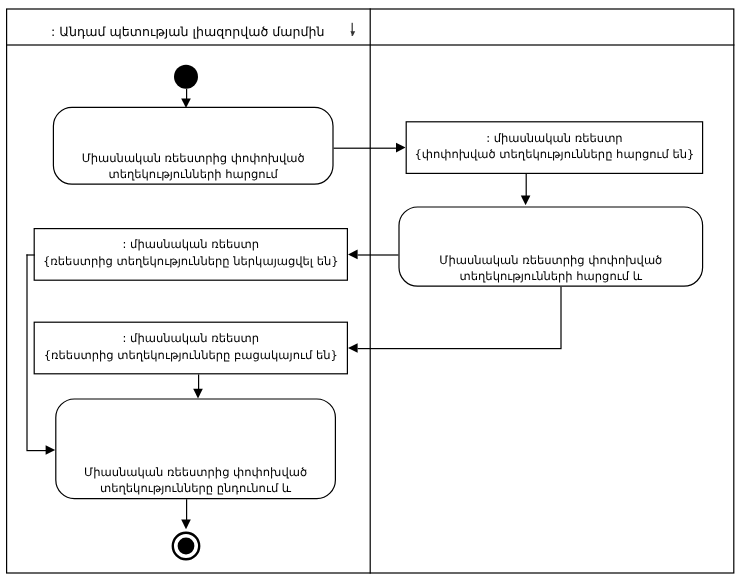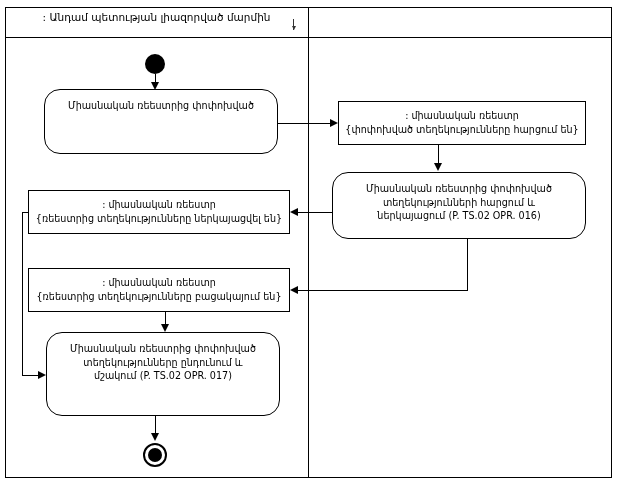--- a/index.html
+++ b/index.html
@@ -43,21 +43,21 @@
   .lane-divider {
     position: absolute;
     left: 308px;
     top: 7px;
     width: 0;
     height: 471px;
     border-left: 1.6px solid #000;
   }
   .lane-title {
     position: absolute;
-    top: 11px;
+    top: 21px;
     font-size: 10.5px;
     text-align: center;
     color: #000;
     white-space: nowrap;
   }
   .lane-title.left  { left: 5px;   width: 303px; }
   .lane-title.right { left: 308px; width: 304px; }
 
   
   .lane-tick {
@@ -80,21 +80,21 @@
   }
 
   
   .activity {
     position: absolute;
     box-sizing: border-box;
     border: 1.4px solid #000;
     border-radius: 16px;
     background: #fff;
     display: flex;
-    align-items: flex-start;
+    align-items: flex-end;
     justify-content: center;
     text-align: center;
     font-size: 9.6px;
     line-height: 1.42;
     padding: 9px 10px 0 10px;
   }
   .activity span { display: block; }
 
   
   .objectnode {
@@ -176,39 +176,39 @@
   <div class="lane-title left">: Անդամ պետության լիազորված մարմին</div>
   <div class="lane-tick"></div>
 
   <div class="initial-node" style="left:145px; top:54px;"></div>
   <div class="conn-v" style="left:155px; top:74px; height:12px;"></div>
   <div class="arrow down" style="left:150.5px; top:82px;"></div>
 
   <div class="activity" style="left:44px; top:89px; width:234px; height:65px;">
     <div>
       <span>Միասնական ռեեստրից փոփոխված</span>
+      <span>տեղեկությունների հարցում</span>
     </div>
   </div>
 
   <div class="conn-h" style="left:278px; top:123px; width:52px;"></div>
   <div class="arrow right" style="left:330px; top:118.5px;"></div>
 
   <div class="objectnode" style="left:338px; top:101px; width:248px; height:44px;">
     <span class="ln">: միասնական ռեեստր</span>
     <span class="ln">{փոփոխված տեղեկությունները հարցում են}</span>
   </div>
 
   <div class="conn-v" style="left:438px; top:145px; height:20px;"></div>
   <div class="arrow down" style="left:433.5px; top:163px;"></div>
 
   <div class="activity" style="left:332px; top:172px; width:254px; height:67px;">
     <div>
       <span>Միասնական ռեեստրից փոփոխված</span>
       <span>տեղեկությունների հարցում և</span>
-      <span>ներկայացում (P. TS.02 OPR. 016)</span>
     </div>
   </div>
 
   <div class="conn-h" style="left:298px; top:212px; width:34px;"></div>
   <div class="arrow left" style="left:290px; top:207.5px;"></div>
 
   <div class="objectnode" style="left:28px; top:190px; width:262px; height:44px;">
     <span class="ln">: միասնական ռեեստր</span>
     <span class="ln">{ռեեստրից տեղեկությունները ներկայացվել են}</span>
   </div>
@@ -227,21 +227,20 @@
 
   <div class="conn-h" style="left:22px; top:212px; width:7px;"></div>
   <div class="conn-v" style="left:22px; top:212px; height:163px;"></div>
   <div class="conn-h" style="left:22px; top:375px; width:18px;"></div>
   <div class="arrow right" style="left:38px; top:370.5px;"></div>
 
   <div class="activity" style="left:46px; top:332px; width:234px; height:84px;">
     <div>
       <span>Միասնական ռեեստրից փոփոխված</span>
       <span>տեղեկությունները ընդունում և</span>
-      <span>մշակում (P. TS.02 OPR. 017)</span>
     </div>
   </div>
 
   <div class="conn-v" style="left:155px; top:416px; height:20px;"></div>
   <div class="arrow down" style="left:150.5px; top:433px;"></div>
 
   <div class="final-node" style="left:143px; top:443px;"></div>
 
 </div>
 

